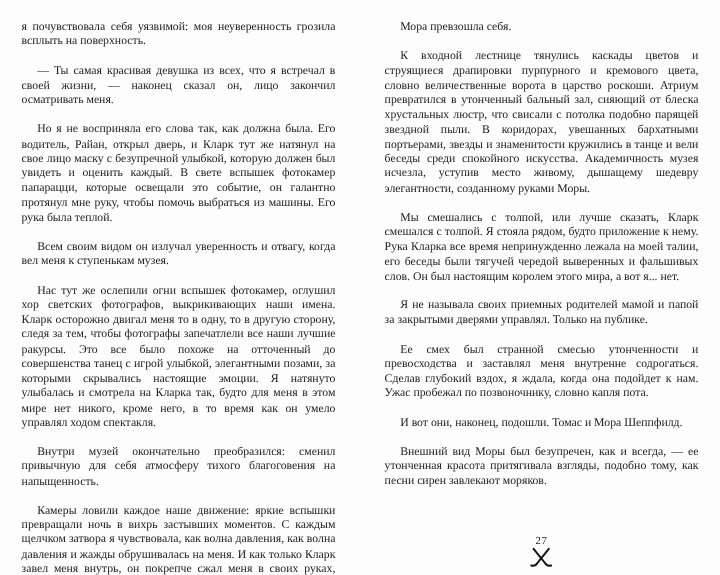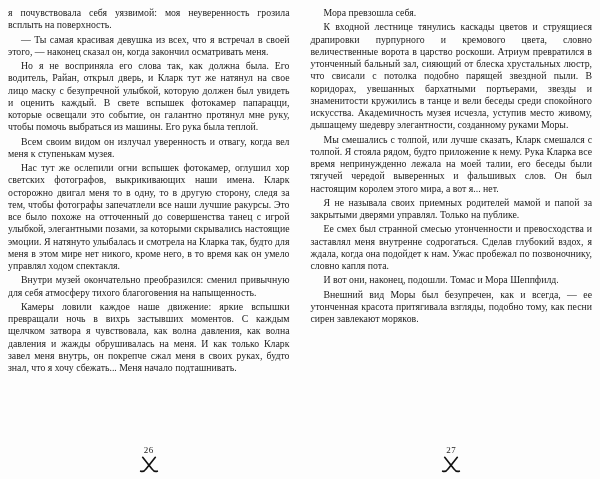--- a/index.html
+++ b/index.html
@@ -32,21 +32,21 @@
   .page-body {
     flex: 1 1 auto;
     overflow: hidden;
     font-size: 9.8px;
     line-height: 12.25px;
     text-align: justify;
     hyphens: auto;
     -webkit-hyphens: auto;
   }
   .page-body p {
-    margin: 2px;
+    margin: 12px;
     text-indent: 13px;
   }
   .page-body p.no-indent {
     text-indent: 0;
   }
   .page-footer {
     flex: 0 0 34px;
     display: flex;
     flex-direction: column;
     align-items: center;
@@ -67,35 +67,26 @@
   }
 </style>
 </head>
 <body>
 
 <div class="spread">
 
   <div class="page">
     <div class="page-body">
       <p class="no-indent">я почувствовала себя уязвимой: моя неуверенность грозила всплыть на поверхность.</p>
-      <p>— Ты самая красивая девушка из всех, что я встречал в своей этого, — наконец сказал он, когда закончил осматривать меня.</p>
+      <p>— Ты самая красивая девушка из всех, что я встречал в своей жизни, — наконец сказал он, лицо закончил осматривать меня.</p>
       <p>Но я не восприняла его слова так, как должна была. Его водитель, Райан, открыл дверь, и Кларк тут же натянул на свое лицо маску с безупречной улыбкой, которую должен был увидеть и оценить каждый. В свете вспышек фотокамер папарацци, которые освещали это событие, он галантно протянул мне руку, чтобы помочь выбраться из машины. Его рука была теплой.</p>
       <p>Всем своим видом он излучал уверенность и отвагу, когда вел меня к ступенькам музея.</p>
       <p>Нас тут же ослепили огни вспышек фотокамер, оглушил хор светских фотографов, выкрикивающих наши имена. Кларк осторожно двигал меня то в одну, то в другую сторону, следя за тем, чтобы фотографы запечатлели все наши лучшие ракурсы. Это все было похоже на отточенный до совершенства танец с игрой улыбкой, элегантными позами, за которыми скрывались настоящие эмоции. Я натянуто улыбалась и смотрела на Кларка так, будто для меня в этом мире нет никого, кроме него, в то время как он умело управлял ходом спектакля.</p>
       <p>Внутри музей окончательно преобразился: сменил привычную для себя атмосферу тихого благоговения на напыщенность.</p>
       <p>Камеры ловили каждое наше движение: яркие вспышки превращали ночь в вихрь застывших моментов. С каждым щелчком затвора я чувствовала, как волна давления, как волна давления и жажды обрушивалась на меня. И как только Кларк завел меня внутрь, он покрепче сжал меня в своих руках, будто знал, что я хочу сбежать... Меня начало подташнивать.</p>
-    </div>
-    <div class="page-footer">
-      <div class="page-num">26</div>
-      <div class="sticks-icon">
-        <svg width="22" height="19" viewBox="0 0 24 21" fill="none" stroke="#111111" stroke-width="1.8" stroke-linecap="round">
-          <path d="M5 1.5 L15.5 14.5 Q17.5 17.8 21.2 16.8"></path>
-          <path d="M19 1.5 L8.5 14.5 Q6.5 17.8 2.8 16.8"></path>
-        </svg>
-      </div>
     </div>
   </div>
 
   <div class="page">
     <div class="page-body">
       <p>Мора превзошла себя.</p>
       <p>К входной лестнице тянулись каскады цветов и струящиеся драпировки пурпурного и кремового цвета, словно величественные ворота в царство роскоши. Атриум превратился в утонченный бальный зал, сияющий от блеска хрустальных люстр, что свисали с потолка подобно парящей звездной пыли. В коридорах, увешанных бархатными портьерами, звезды и знаменитости кружились в танце и вели беседы среди спокойного искусства. Академичность музея исчезла, уступив место живому, дышащему шедевру элегантности, созданному руками Моры.</p>
       <p>Мы смешались с толпой, или лучше сказать, Кларк смешался с толпой. Я стояла рядом, будто приложение к нему. Рука Кларка все время непринужденно лежала на моей талии, его беседы были тягучей чередой выверенных и фальшивых слов. Он был настоящим королем этого мира, а вот я... нет.</p>
       <p>Я не называла своих приемных родителей мамой и папой за закрытыми дверями управлял. Только на публике.</p>
       <p>Ее смех был странной смесью утонченности и превосходства и заставлял меня внутренне содрогаться. Сделав глубокий вздох, я ждала, когда она подойдет к нам. Ужас пробежал по позвоночнику, словно капля пота.</p>

